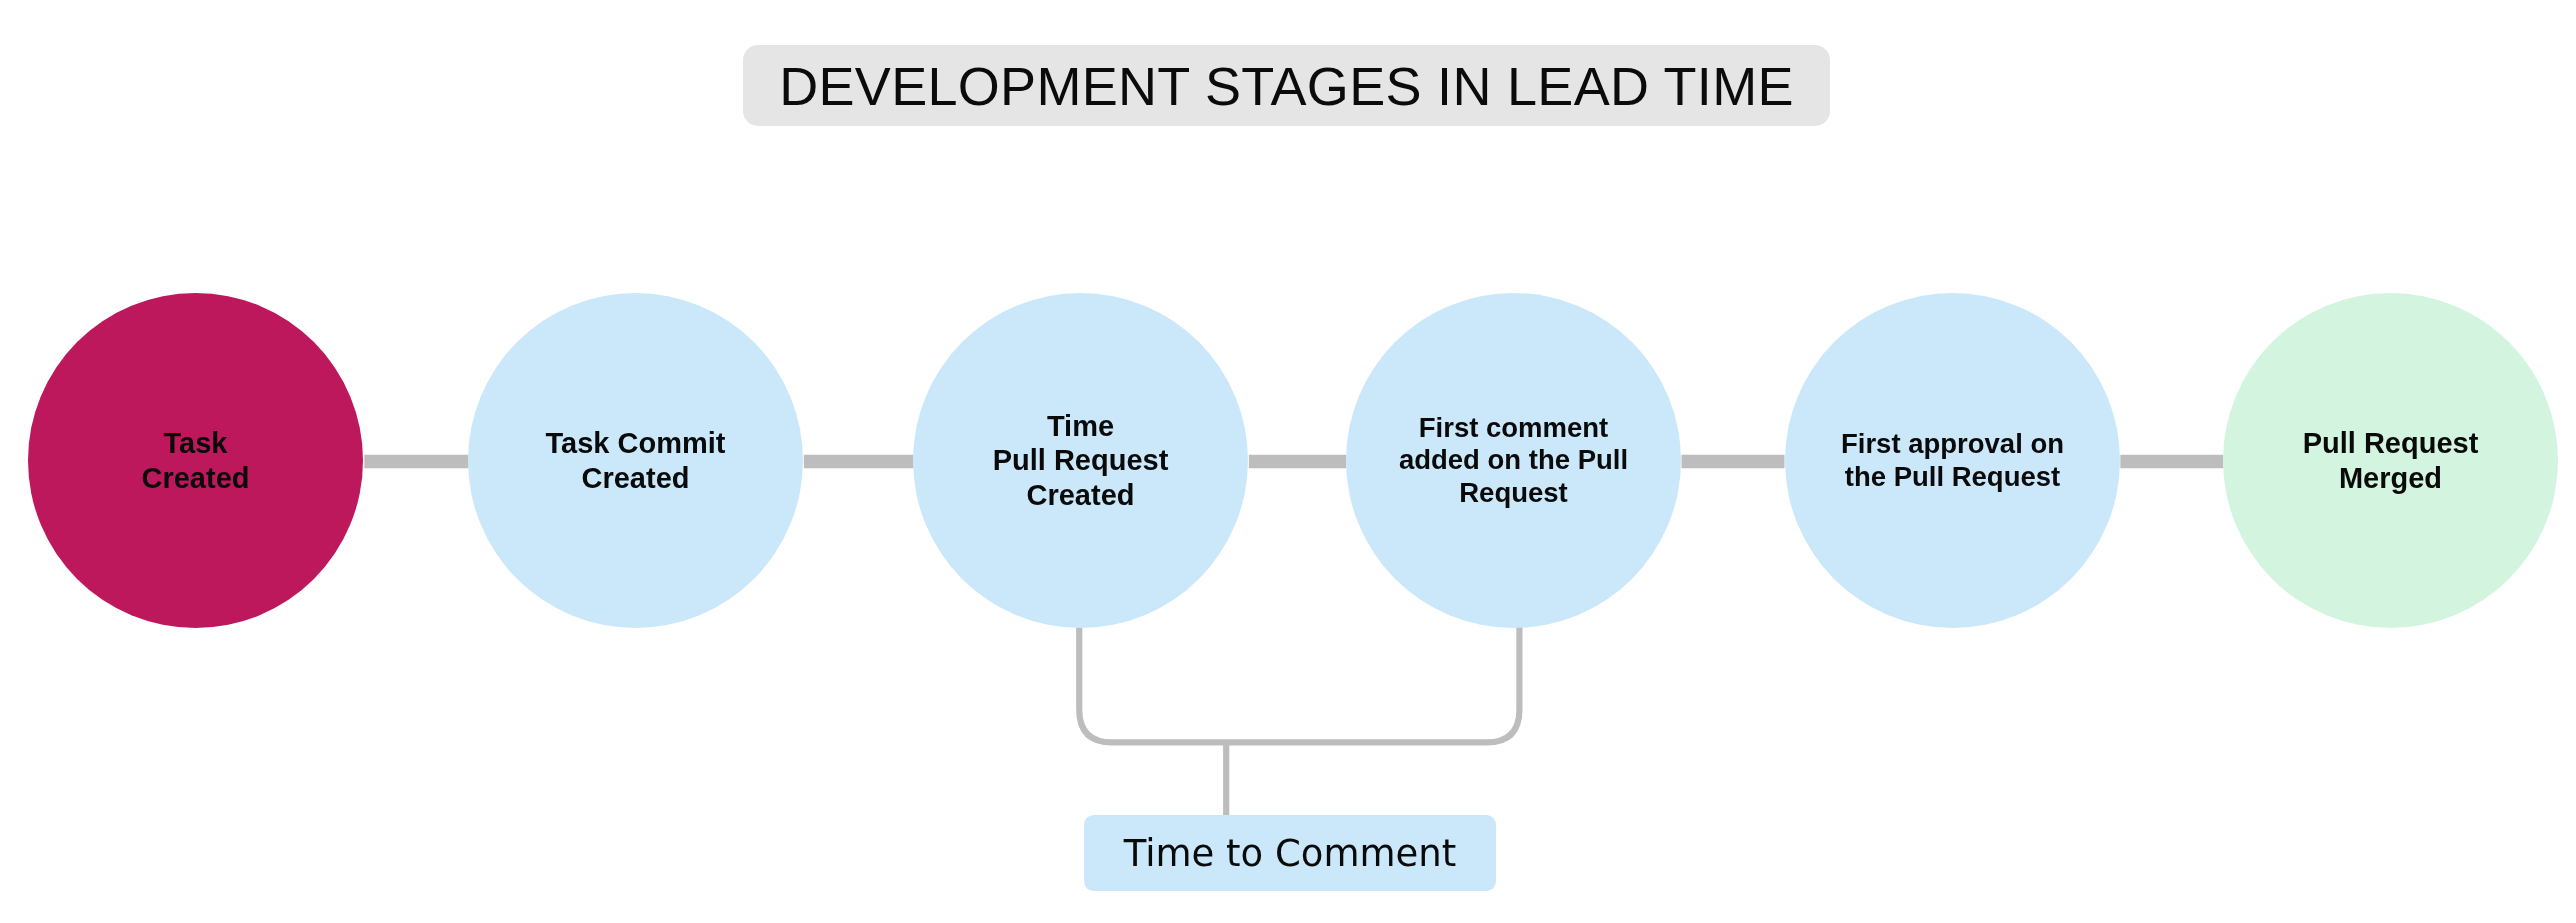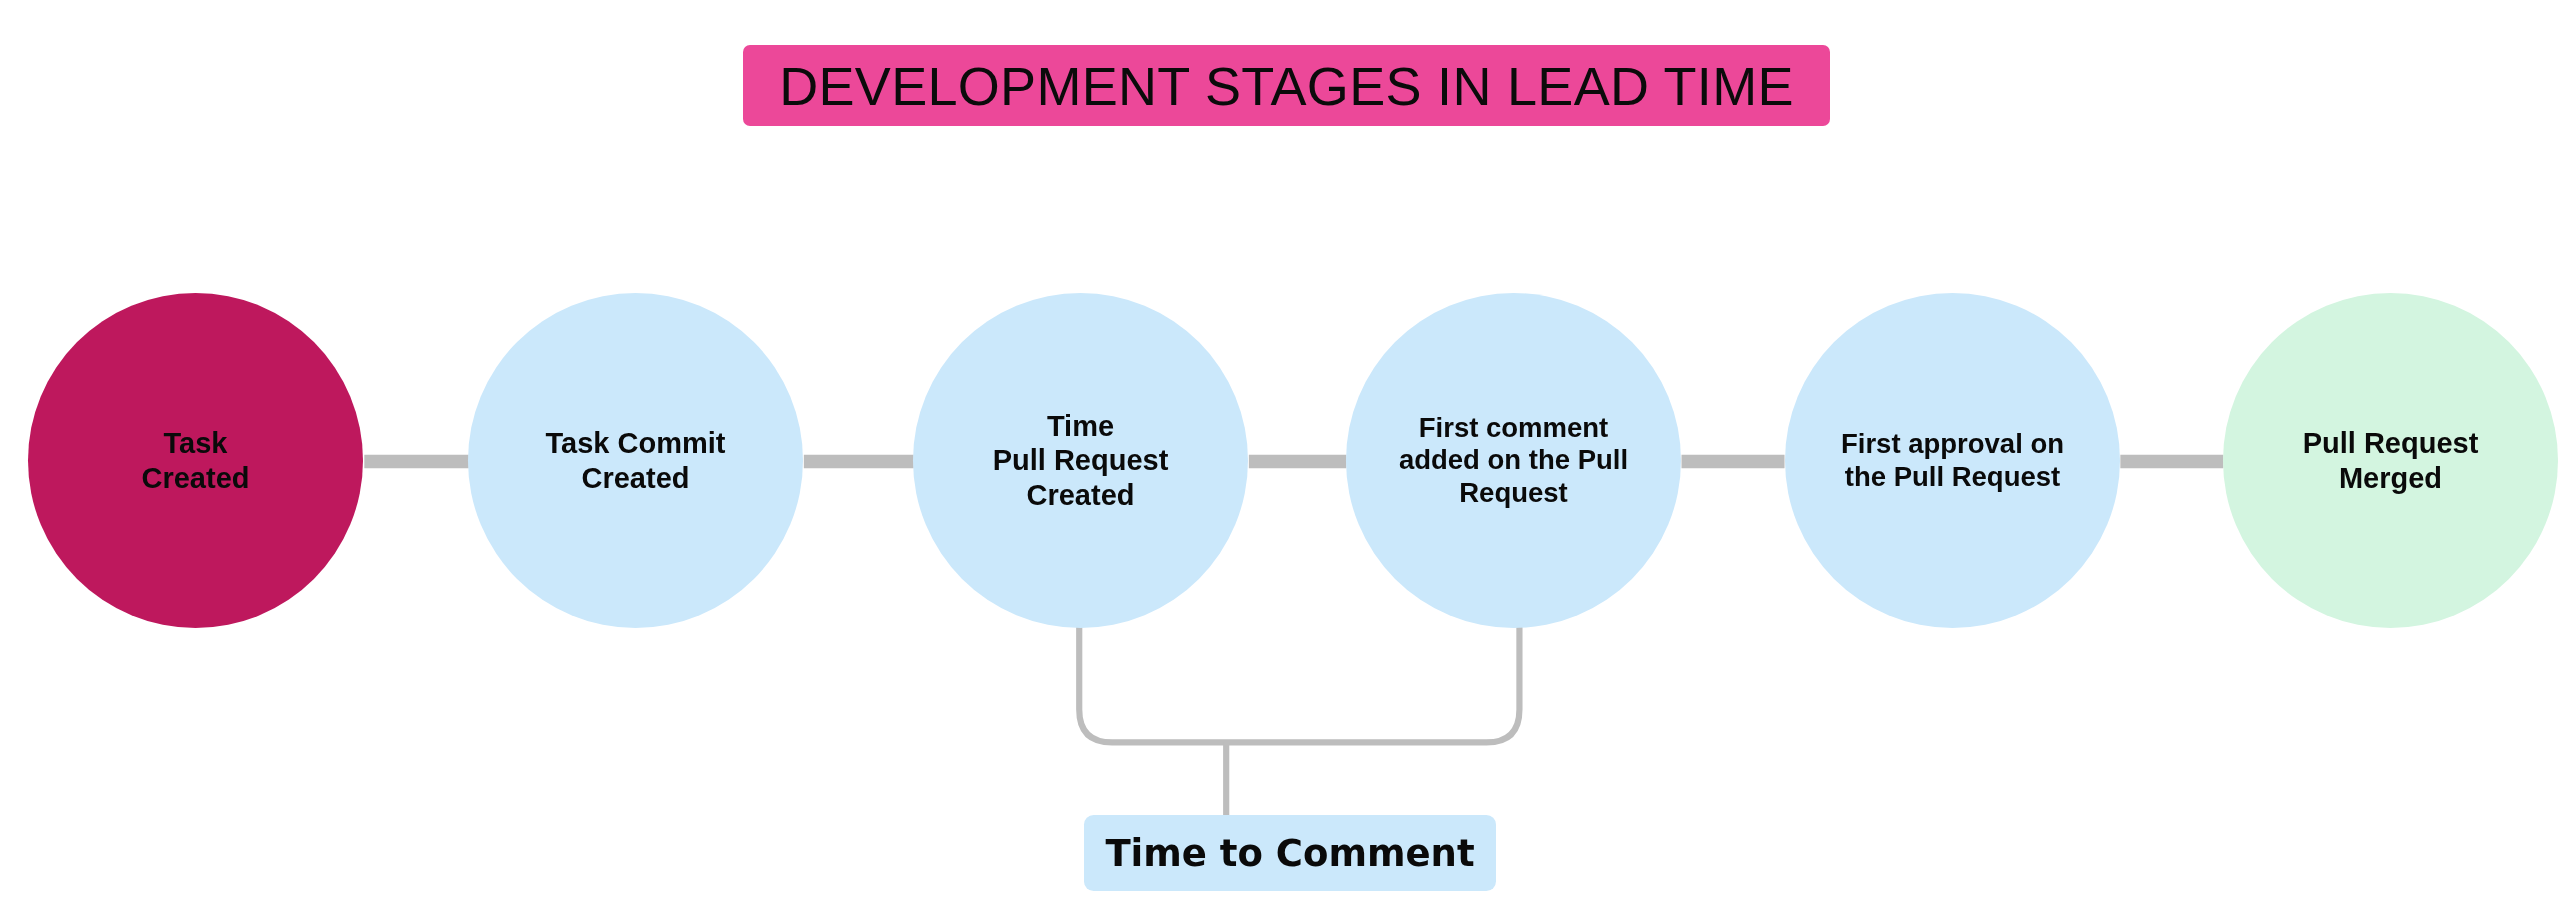--- a/index.html
+++ b/index.html
@@ -18,22 +18,22 @@
     overflow: hidden;
   }
 
   
   .title-banner {
     position: absolute;
     left: 743px;
     top: 45px;
     width: 1087px;
     height: 81px;
-    background: #ec4899;
-    border-radius: 7px;
+    background: #e5e5e5;
+    border-radius: 15px;
     display: flex;
     align-items: center;
     justify-content: center;
     box-sizing: border-box;
   }
   .title-text {
     font-family: "Liberation Sans", sans-serif;
     font-size: 54px;
     font-weight: 400;
     color: #0b0b0b;
@@ -82,21 +82,21 @@
     background: #cbe8fb;
     border-radius: 9.6px;
     display: flex;
     align-items: center;
     justify-content: center;
     box-sizing: border-box;
   }
   .metric-text {
     font-family: "DejaVu Sans", sans-serif;
     font-size: 37px;
-    font-weight: 700;
+    font-weight: 400;
     color: #0a0a0a;
     line-height: 1;
     white-space: nowrap;
     text-align: right;
   }
 </style>
 </head>
 <body>
 
 <div id="stage">

